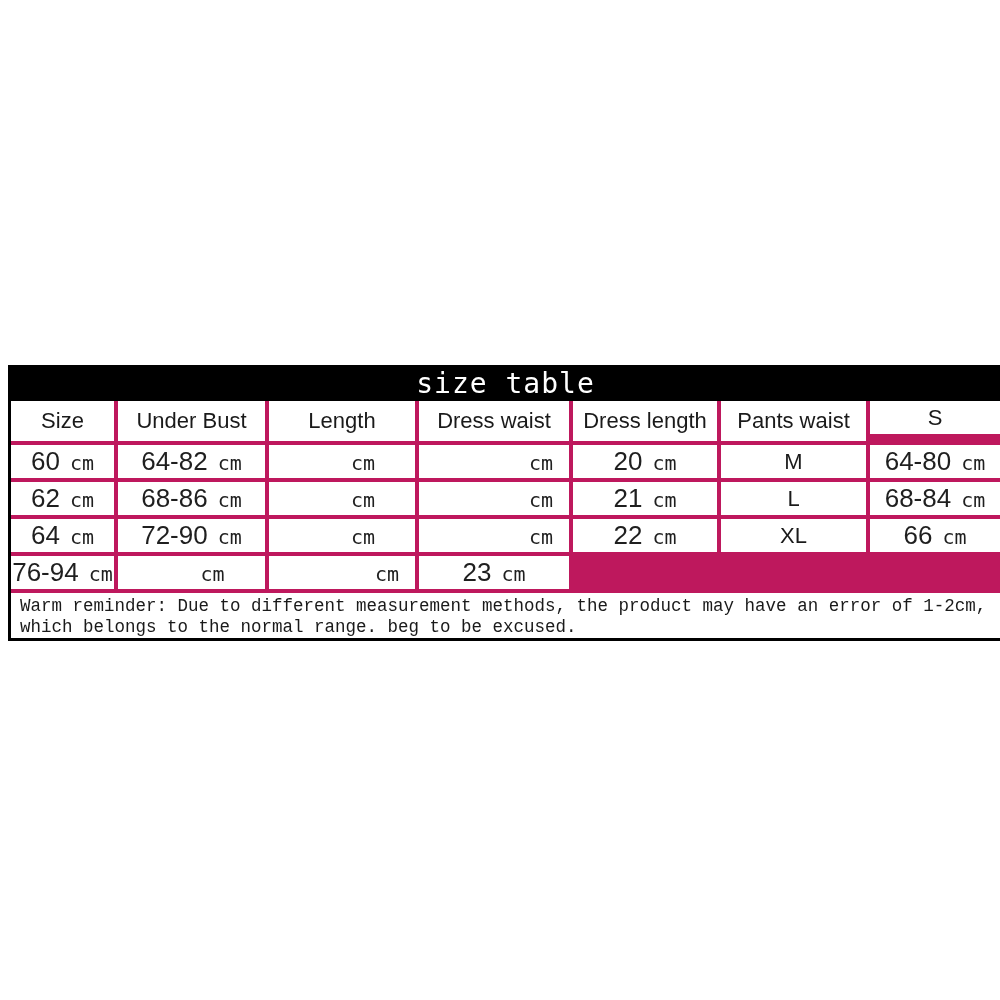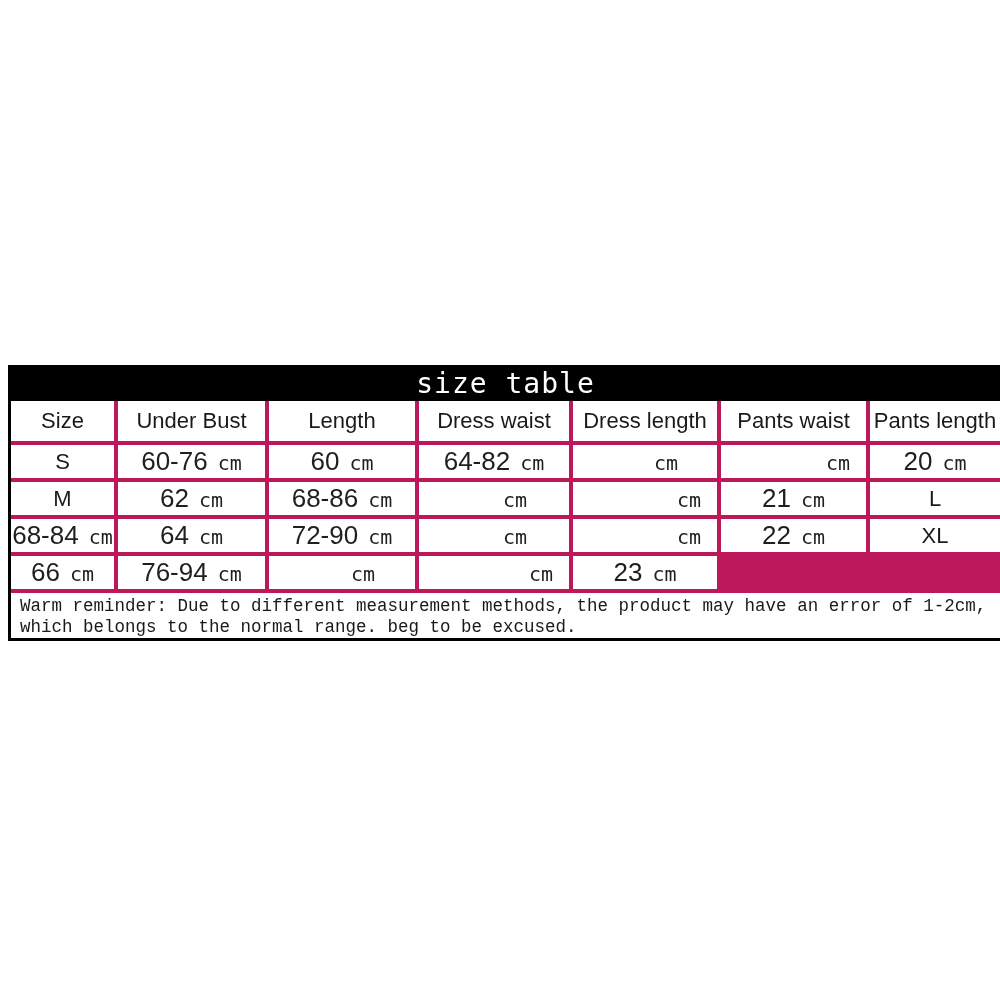--- a/index.html
+++ b/index.html
@@ -98,31 +98,30 @@
     <div class="title-bar">size table</div>
 
     <div class="grid">
 
       <div class="cell hdr">Size</div>
       <div class="cell hdr">Under Bust</div>
       <div class="cell hdr">Length</div>
       <div class="cell hdr">Dress waist</div>
       <div class="cell hdr">Dress length</div>
       <div class="cell hdr">Pants waist</div>
-      <div class="cell hdr">Pants length</div>
 
       <div class="cell data"><span class="row-label">S</span></div>
-      <div class="cell data"><span class="val">60-76</span><span class="unit">cm</span></div>
       <div class="cell data"><span class="val">60</span><span class="unit">cm</span></div>
       <div class="cell data"><span class="val">64-82</span><span class="unit">cm</span></div>
       <div class="cell data dl-offset"><span class="val"></span><span class="unit">cm</span></div>
       <div class="cell data pw-right"><span class="val"></span><span class="unit">cm</span></div>
       <div class="cell data"><span class="val">20</span><span class="unit">cm</span></div>
 
       <div class="cell data"><span class="row-label">M</span></div>
+      <div class="cell data"><span class="val">64-80</span><span class="unit">cm</span></div>
       <div class="cell data"><span class="val">62</span><span class="unit">cm</span></div>
       <div class="cell data"><span class="val">68-86</span><span class="unit">cm</span></div>
       <div class="cell data dl-offset"><span class="val"></span><span class="unit">cm</span></div>
       <div class="cell data pw-right"><span class="val"></span><span class="unit">cm</span></div>
       <div class="cell data"><span class="val">21</span><span class="unit">cm</span></div>
 
       <div class="cell data"><span class="row-label">L</span></div>
       <div class="cell data"><span class="val">68-84</span><span class="unit">cm</span></div>
       <div class="cell data"><span class="val">64</span><span class="unit">cm</span></div>
       <div class="cell data"><span class="val">72-90</span><span class="unit">cm</span></div>

